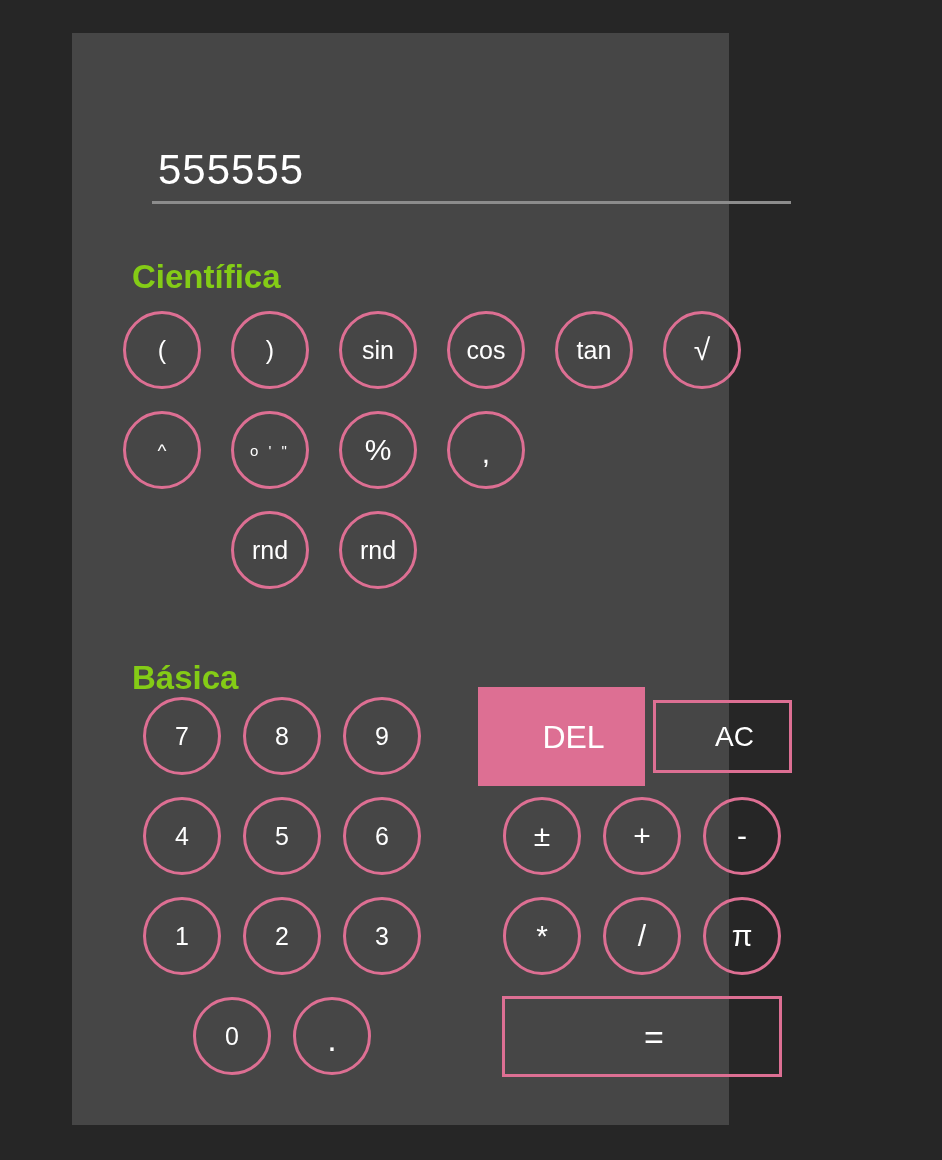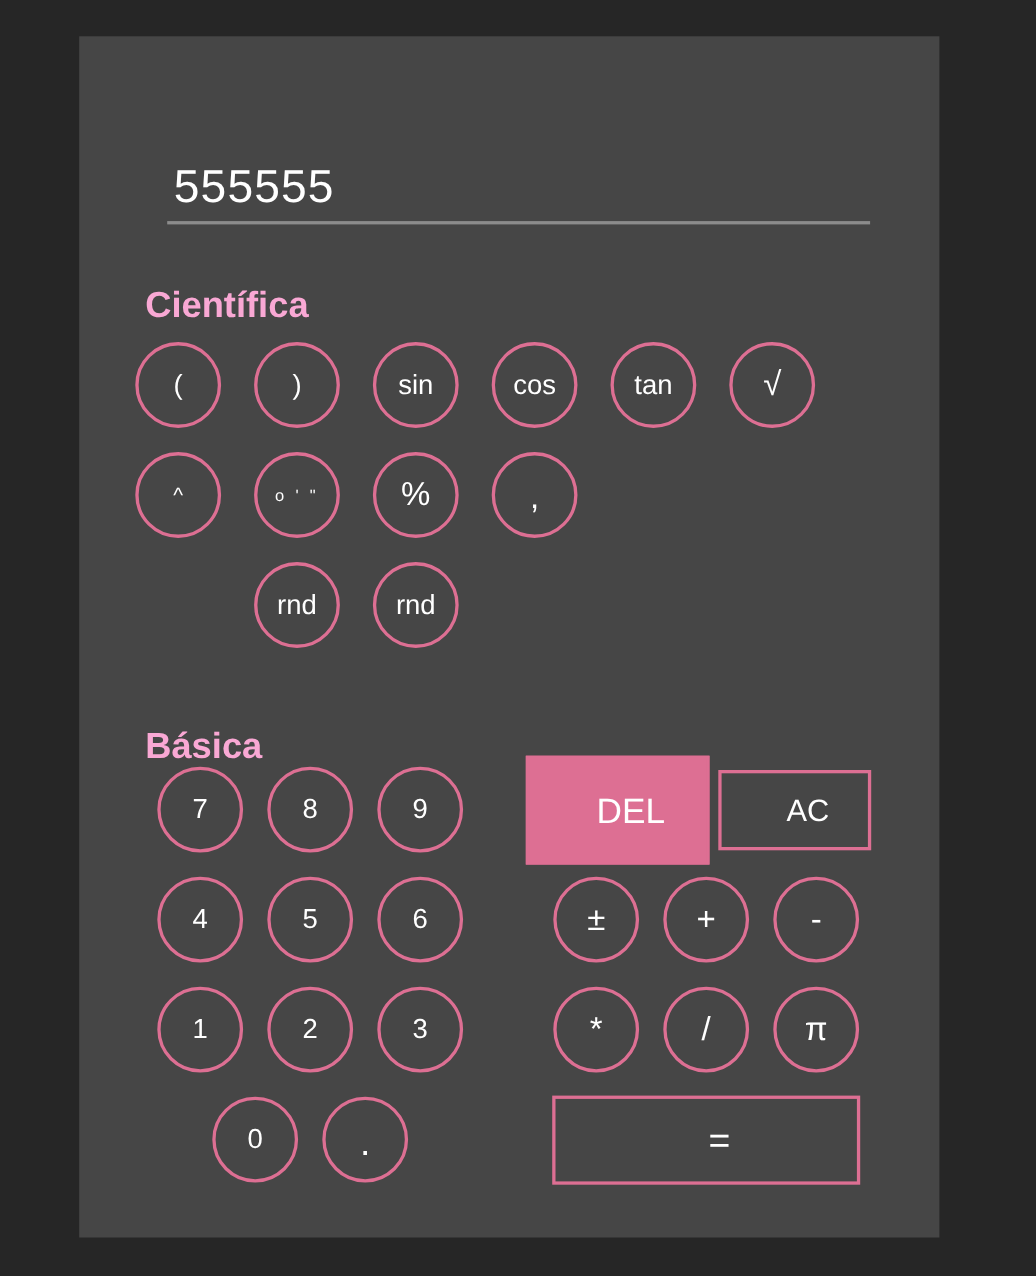--- a/index.html
+++ b/index.html
@@ -10,21 +10,21 @@
     height: 1160px;
     background: #262626;
     font-family: "Liberation Sans", sans-serif;
     overflow: hidden;
   }
 
   #calculator-card {
     position: absolute;
     left: 72px;
     top: 33px;
-    width: 782px;
+    width: 657px;
     height: 1092px;
     background: #464646;
   }
 
   
   #display-area {
     position: absolute;
     left: 80px;
     top: 85px;
     width: 639px;
@@ -47,21 +47,21 @@
     width: 100%;
     height: 3px;
     background: #8c8c8c;
   }
 
   
   .section-heading {
     position: absolute;
     font-size: 33px;
     font-weight: bold;
-    color: #f9a8d4;
+    color: #84cc16;
     white-space: nowrap;
     letter-spacing: 0px;
   }
   #heading-cientifica { left: 60px; top: 225px; }
   #heading-basica     { left: 60px; top: 599px; margin-top: 27px; }
 
   
   .key {
     position: absolute;
     display: flex;

